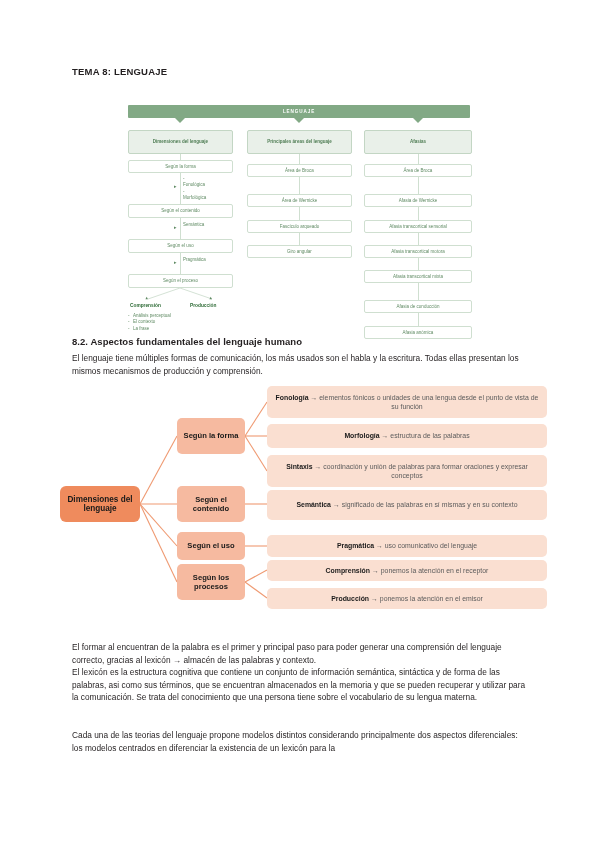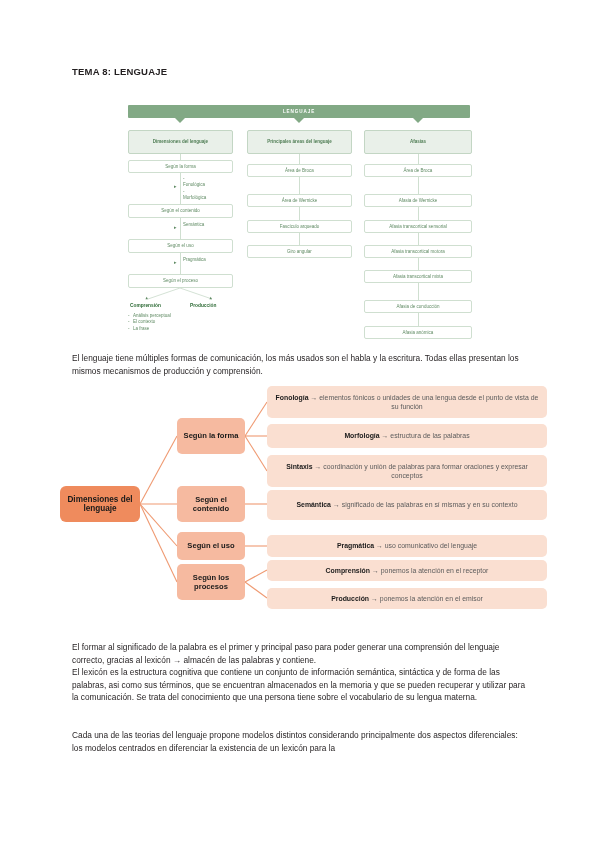--- a/index.html
+++ b/index.html
@@ -136,20 +136,21 @@
       <div class="g-box" style="position:absolute;left:0px;top:59px;width:108px;height:13px;">Área de Broca</div>
       <div class="g-box" style="position:absolute;left:0px;top:89px;width:108px;height:13px;">Afasia de Wernicke</div>
       <div class="g-box" style="position:absolute;left:0px;top:115px;width:108px;height:13px;">Afasia transcortical sensorial</div>
       <div class="g-box" style="position:absolute;left:0px;top:140px;width:108px;height:13px;">Afasia transcortical motora</div>
       <div class="g-box" style="position:absolute;left:0px;top:165px;width:108px;height:13px;">Afasia transcortical mixta</div>
       <div class="g-box" style="position:absolute;left:0px;top:195px;width:108px;height:13px;">Afasia de conducción</div>
       <div class="g-box" style="position:absolute;left:0px;top:221px;width:108px;height:13px;">Afasia anómica</div>
     </div>
   </div>
 
+  <div class="sec-head" style="top:336px;">8.2. Aspectos fundamentales del lenguaje humano</div>
   <div class="para" style="top:352px;">
     <span>El lenguaje tiene múltiples formas de comunicación, los más usados son el </span><b>habla</b><span> y la </span><b>escritura</b><span>. Todas ellas presentan los mismos mecanismos de producción y comprensión.</span>
   </div>
 
   <div id="orange-diagram">
 
     <svg style="position:absolute;left:0;top:0;" width="495" height="228">
       <g stroke="#ef9a72" stroke-width="1.1" fill="none">
 
         <line x1="88" y1="118" x2="125" y2="50"></line>
@@ -195,21 +196,21 @@
     <div class="o-box o-leaf" style="left:215px;top:174px;width:280px;height:21px;">
       <span><b>Comprensión</b> <span>→</span> <span>ponemos la atención en el receptor</span></span>
     </div>
     <div class="o-box o-leaf" style="left:215px;top:202px;width:280px;height:21px;">
       <span><b>Producción</b> <span>→</span> <span>ponemos la atención en el emisor</span></span>
     </div>
   </div>
 
 
   <div class="para" style="top:641px;">
-    <span>El </span><b>formar</b><span> al </span><b>significado</b><span> de la palabra es el primer y principal paso para poder generar una </span><b>comprensión</b><span> del lenguaje correcto, gracias al </span><b>lexicón</b><span> → almacén de las palabras y contiene.</span>
+    <span>El </span><b>formar</b><span> al </span><b>encuentran</b><span> de la palabra es el primer y principal paso para poder generar una </span><b>comprensión</b><span> del lenguaje correcto, gracias al </span><b>lexicón</b><span> → almacén de las palabras y contexto.</span>
   </div>
 
   <div class="para" style="top:666px;">
     <span>El </span><b>lexicón</b><span> es la estructura cognitiva que contiene un conjunto de información semántica, sintáctica y de forma de las palabras, asi como sus términos, que se encuentran almacenados en la memoria y que se pueden recuperar y utilizar para la comunicación. Se trata del </span><b>conocimiento</b><span> que una persona tiene sobre el vocabulario de su lengua materna.</span>
   </div>
 
   <div class="para" style="top:729px;">
     <span>Cada una de las teorias del lenguaje propone </span><b>modelos distintos</b><span> considerando principalmente dos aspectos diferenciales: los modelos centrados en diferenciar la existencia de un lexicón para la</span>
   </div>
 

